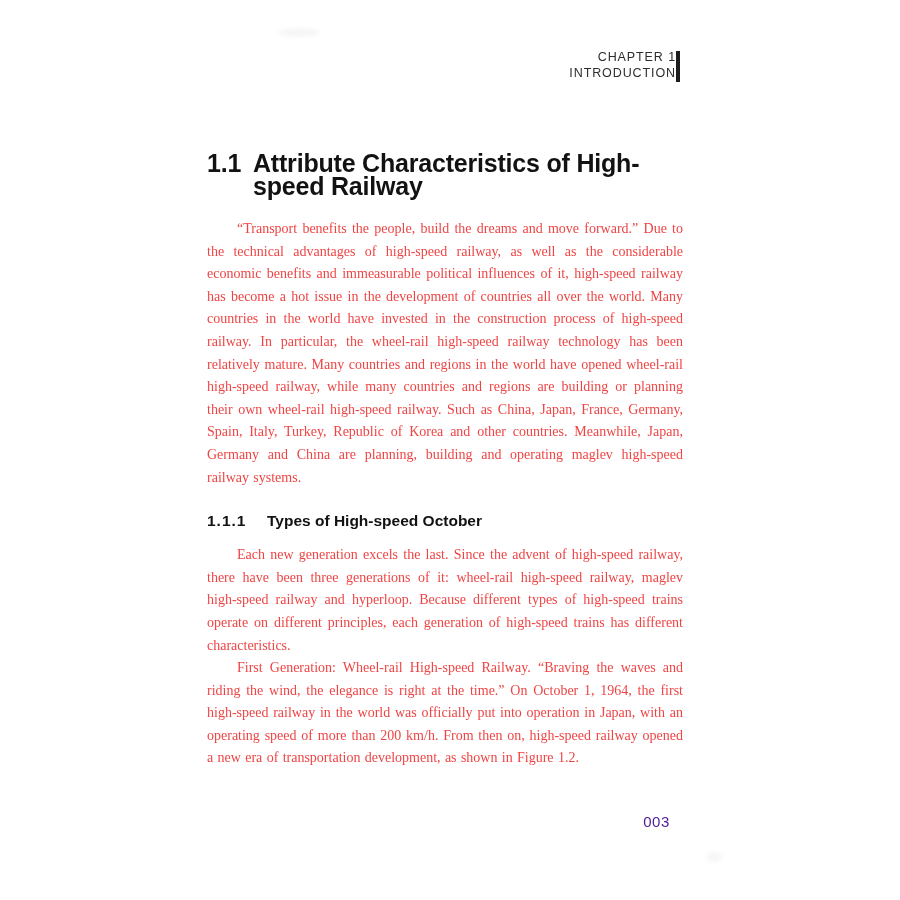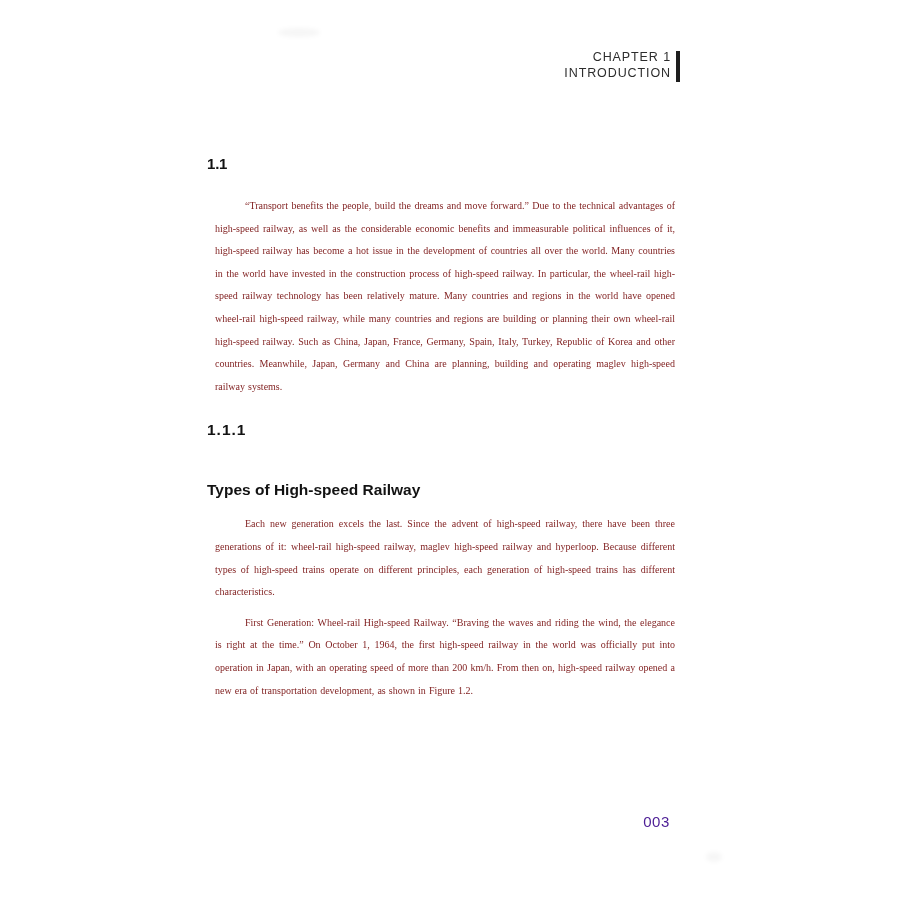--- a/index.html
+++ b/index.html
@@ -17,21 +17,20 @@
     color: #1b1b1b;
   }
 
   
   .running-header {
     position: absolute;
     top: 50px;
     right: 220px;
     display: flex;
     align-items: flex-start;
-    gap: 5px;
     justify-content: space-between;
   }
   .rh-text {
     text-align: right;
     font-family: "Liberation Sans", sans-serif;
     font-size: 12.5px;
     line-height: 15.5px;
     letter-spacing: 0.9px;
     color: #2d2d2d;
     white-space: nowrap;
@@ -49,49 +48,48 @@
     left: 207px;
     top: 152px;
     width: 476px;
   }
 
   h1.section-heading {
     display: flex;
     margin: 0;
     font-family: "Liberation Sans", sans-serif;
     font-weight: bold;
-    font-size: 15px;
+    font-size: 25px;
     line-height: 23px;
     letter-spacing: -0.2px;
     color: #121212;
   }
   .sec-num { flex: 0 0 46px; }
   .sec-title span { display: block; }
 
   h2.subsection-heading {
     display: flex;
     margin: 21px 0 13px 0;
     font-family: "Liberation Sans", sans-serif;
     font-weight: bold;
     font-size: 15.5px;
     line-height: 21px;
     color: #121212;
-    flex-direction: column;
   }
   .sub-num { flex: 0 0 60px; letter-spacing: 1px; }
 
   p.body-para {
-    margin: 8px;
+    margin: 0;
     font-family: "Liberation Serif", serif;
-    font-size: 10px;
+    font-size: 14px;
     line-height: 22.6px;
     text-align: justify;
     text-indent: 30px;
     word-spacing: 0.06em;
-    color: #7f1d1d;
+    color: #ef4444;
   }
   p.body-para.first { margin-top: 20px; }
   p.body-para b { font-weight: normal; }
 
   
   .page-number {
     position: absolute;
     top: 813px;
     right: 230px;
     font-family: "Liberation Sans", sans-serif;
@@ -124,28 +122,29 @@
       <div>INTRODUCTION</div>
     </div>
     <div class="rh-bar"></div>
   </div>
 
   <div class="content">
 
     <h1 class="section-heading">
       <span class="sec-num">1.1</span>
       <span class="sec-title">
+        <span>Attribute Characteristics of High-speed Railway</span>
       </span>
     </h1>
 
     <p class="body-para first">“Transport benefits the people, build the dreams and move forward.” Due to the technical advantages of high-speed railway, as well as the considerable economic benefits and immeasurable political influences of it, high-speed railway has become a hot issue in the development of countries all over the world. Many countries in the world have invested in the construction process of high-speed railway. In particular, the wheel-rail high-speed railway technology has been relatively mature. Many countries and regions in the world have opened wheel-rail high-speed railway, while many countries and regions are building or planning their own wheel-rail high-speed railway. Such as China, Japan, France, Germany, Spain, Italy, Turkey, Republic of Korea and other countries. Meanwhile, Japan, Germany and China are planning, building and operating maglev high-speed railway systems.</p>
 
     <h2 class="subsection-heading">
       <span class="sub-num">1.1.1</span>
-      <span>Types of High-speed Railway</span>
+      <span>Types of High-speed October</span>
     </h2>
 
     <p class="body-para">Each new generation excels the last. Since the advent of high-speed railway, there have been three generations of it: wheel-rail high-speed railway, maglev high-speed railway and hyperloop. Because different types of high-speed trains operate on different principles, each generation of high-speed trains has different characteristics.</p>
 
     <p class="body-para"><b>First Generation: Wheel-rail High-speed Railway. “</b><span>Braving the waves and riding the wind, the elegance is right at the time.” On October 1, 1964, the first high-speed railway in the world was officially put into operation in Japan, with an operating speed of more than 200 km/h. From then on, high-speed railway opened a new era of transportation development, as shown in Figure 1.2.</span></p>
 
   </div>
 
   <div class="page-number">003</div>
 

